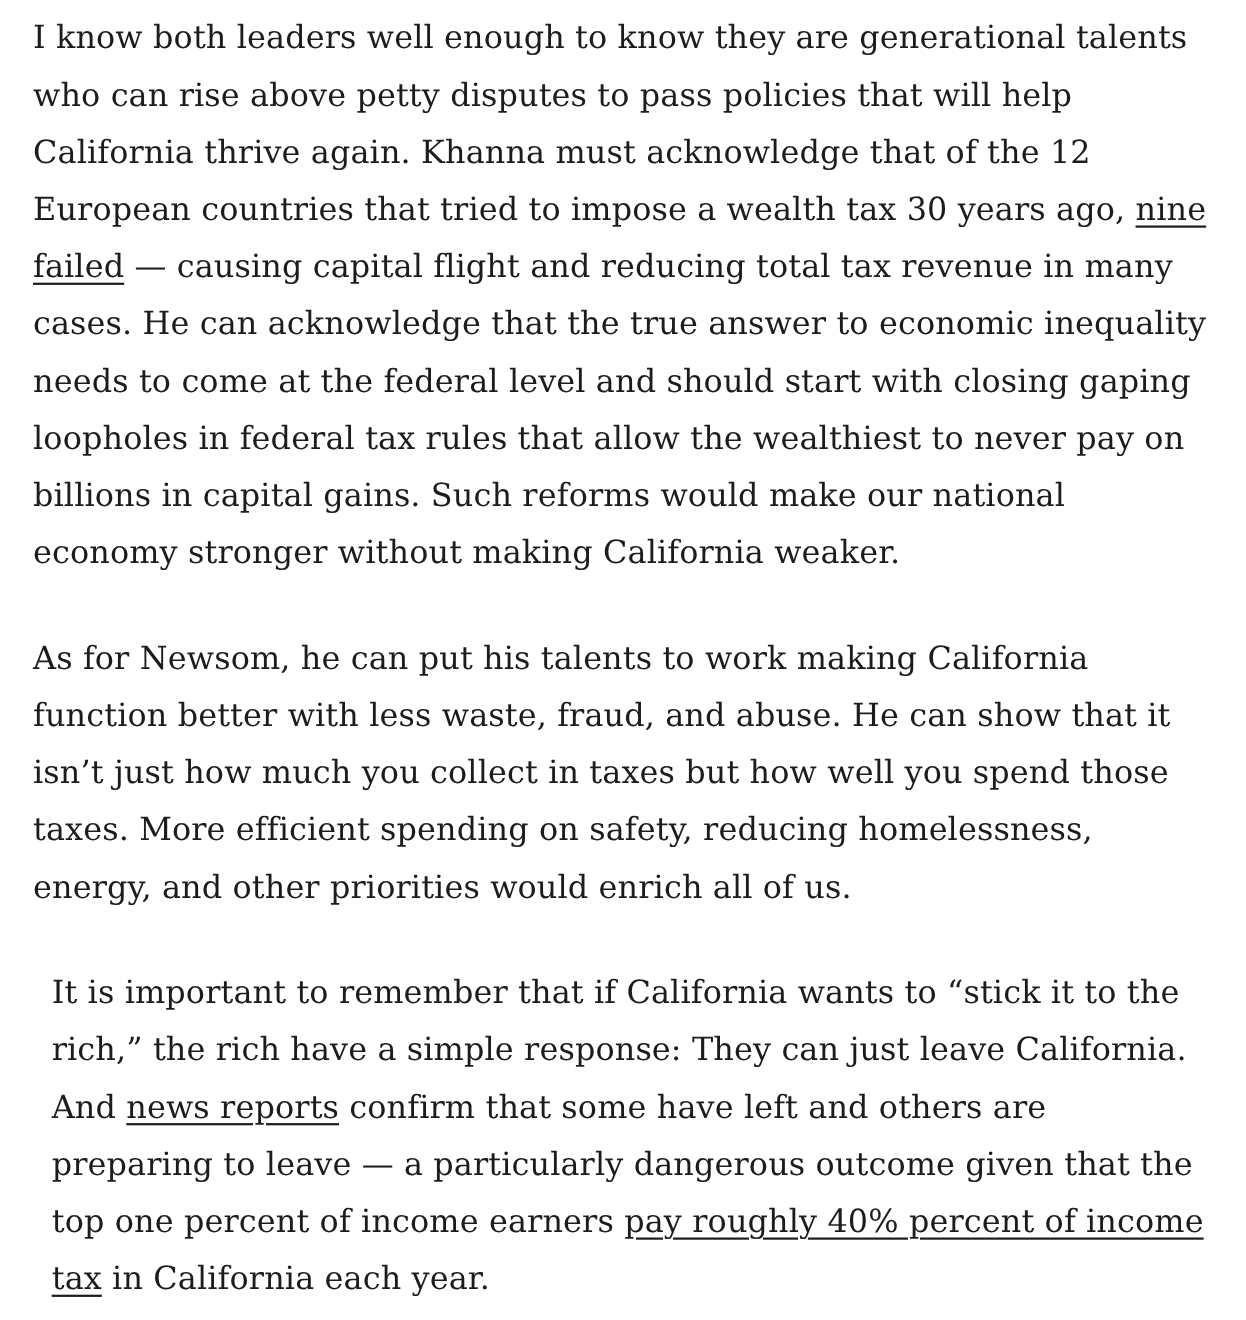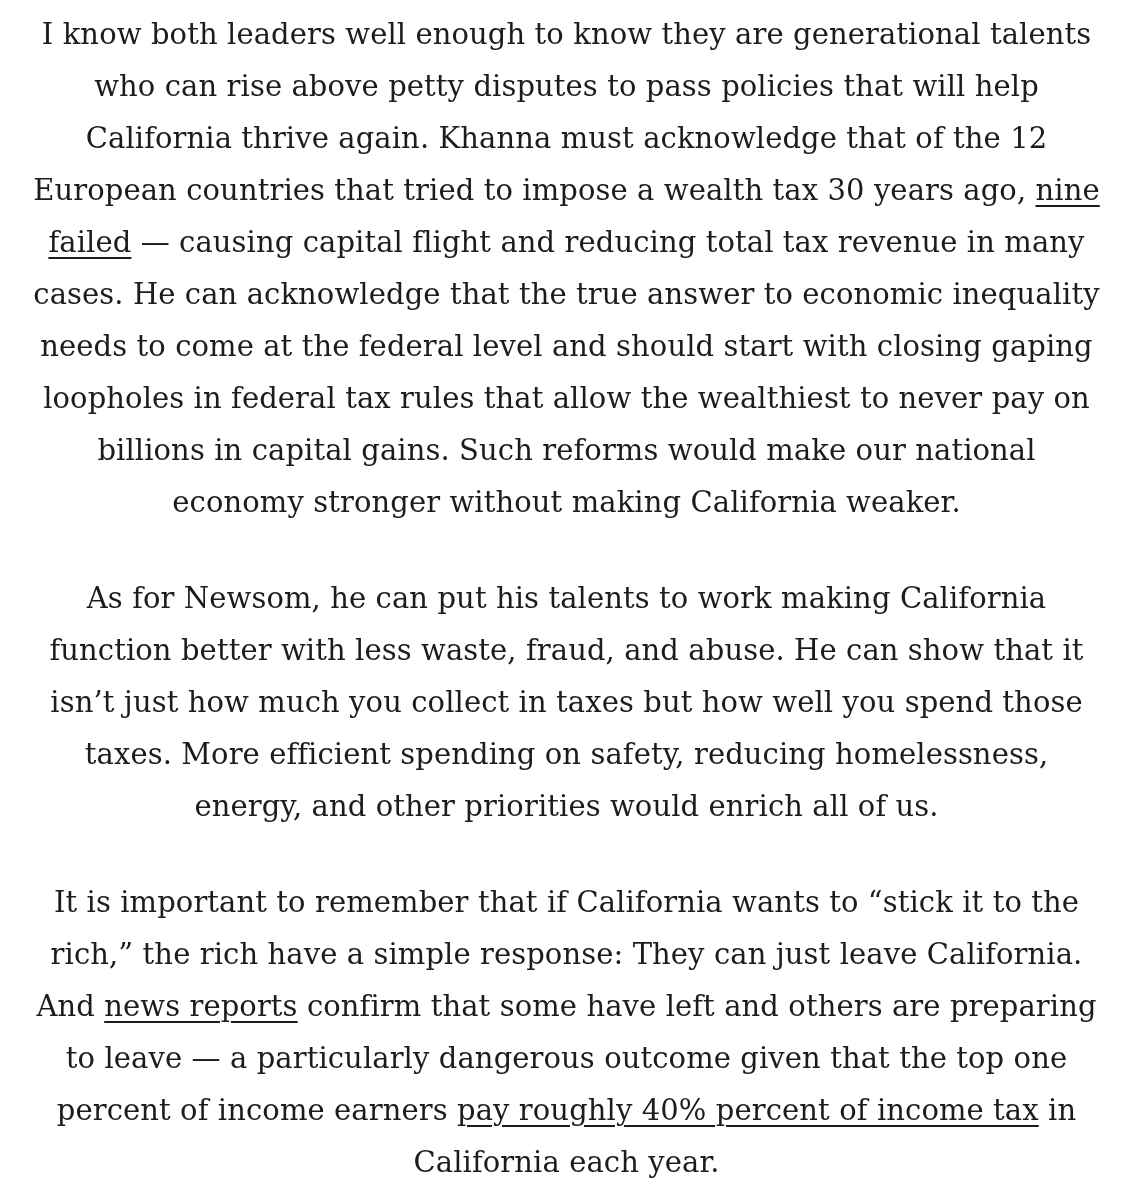--- a/index.html
+++ b/index.html
@@ -15,24 +15,25 @@
       color: #1c1c1c;
     }
     .article {
       padding: 8px 30px 0 30px;
     }
     .article p {
       margin: 0 0 44px 0;
       font-size: 29px;
       line-height: 52px;
       letter-spacing: 0.1px;
-      text-align: center;
+      text-align: left;
     }
     .article p:last-child {
       margin-bottom: 0;
+      margin-left: 17px;
     }
     a.link {
       color: inherit;
       text-decoration: underline;
       text-decoration-thickness: 2px;
       text-underline-offset: 5px;
       cursor: pointer;
     }
     span.run {
       

